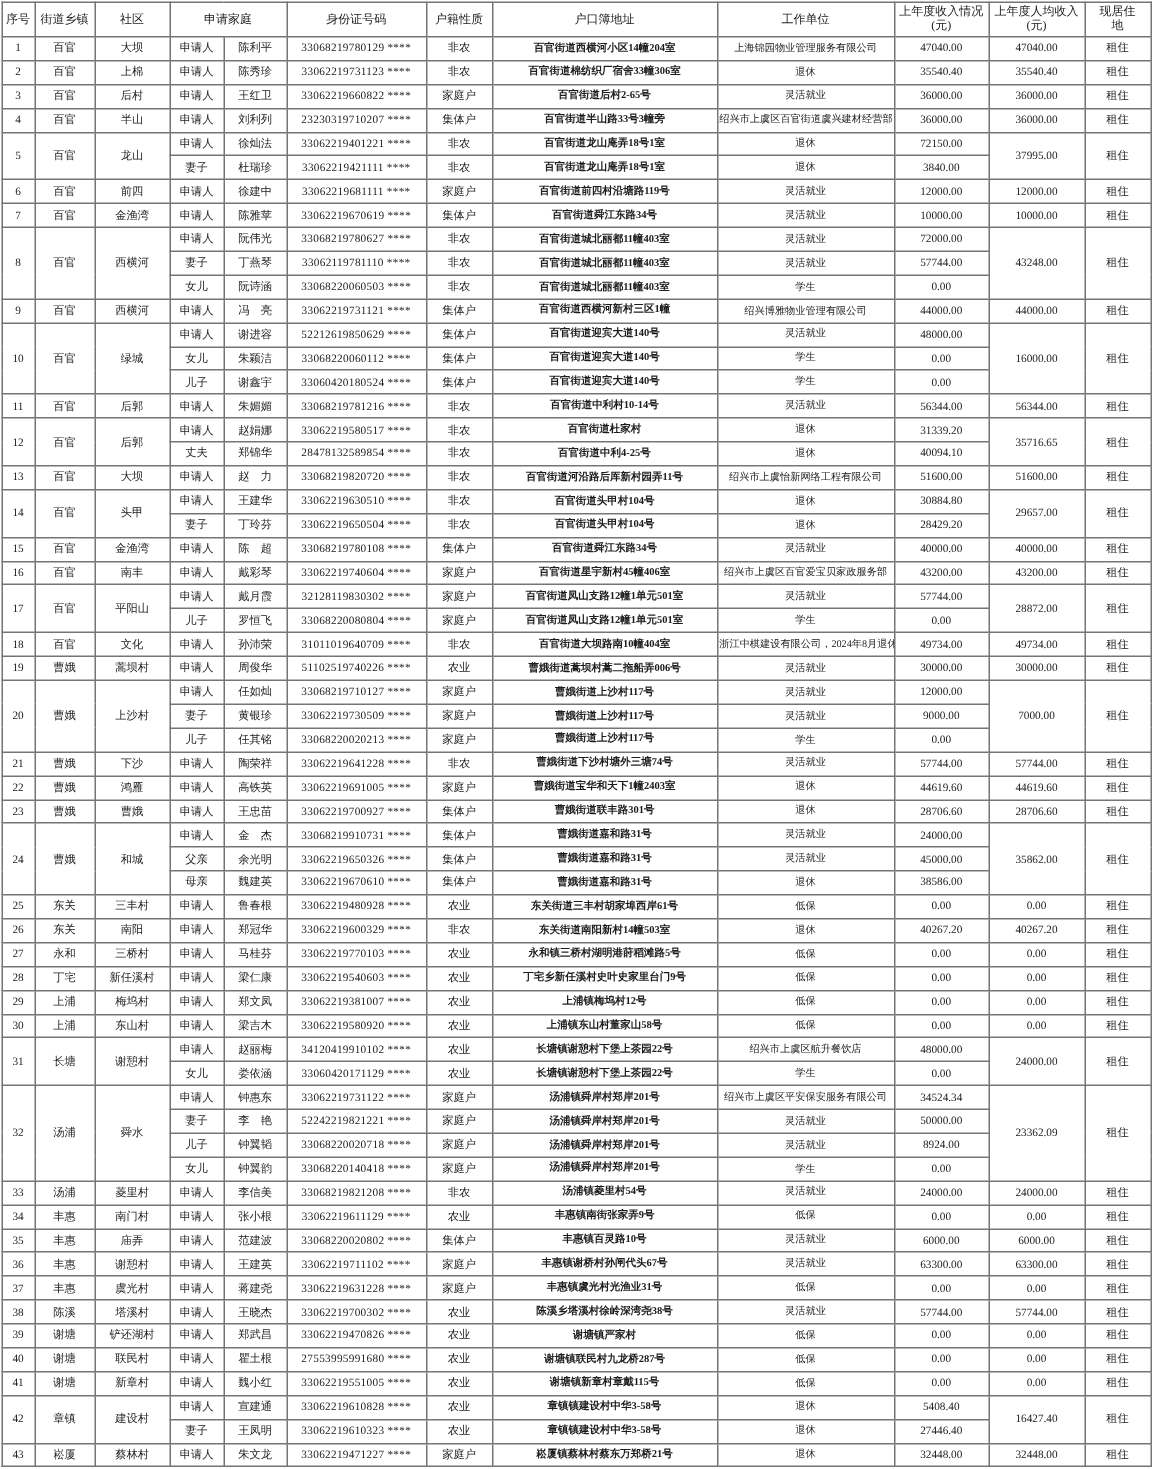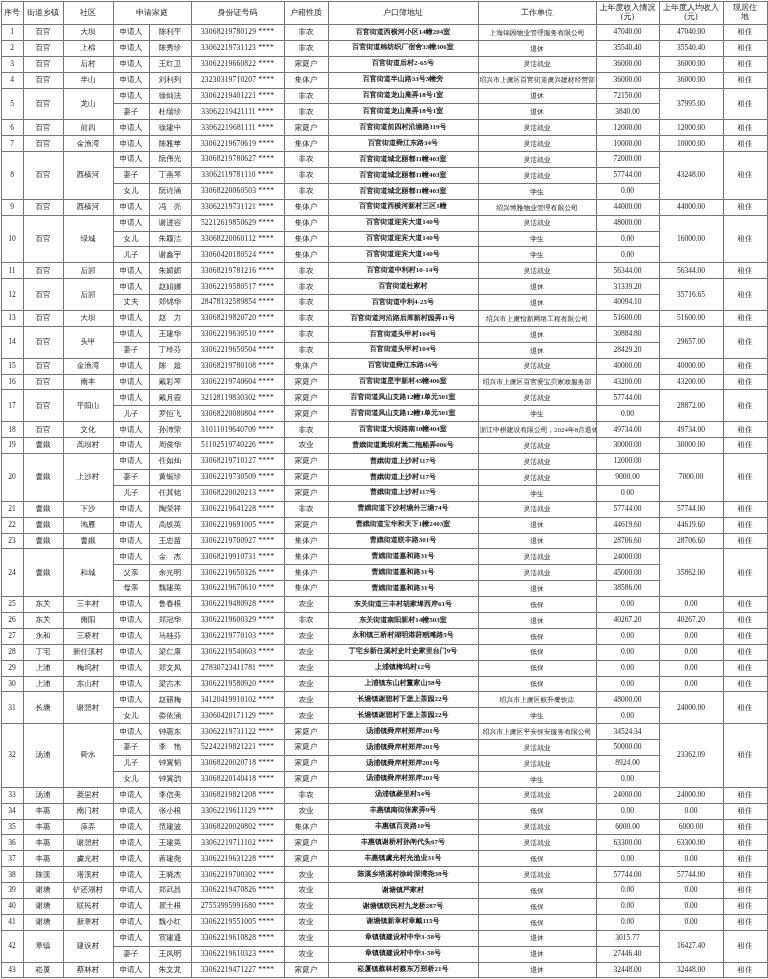--- a/index.html
+++ b/index.html
@@ -568,21 +568,21 @@
         <td class="c-income">0.00</td>
         <td class="c-percap">0.00</td>
         <td class="c-res">租住</td>
       </tr>
       <tr class="member-row">
         <td class="c-no">29</td>
         <td class="c-town">上浦</td>
         <td class="c-comm">梅坞村</td>
         <td class="c-rel">申请人</td>
         <td class="c-name">郑文凤</td>
-        <td class="c-id">27830723411781 ****</td>
+        <td class="c-id">33062219381007 ****</td>
         <td class="c-hukou">农业</td>
         <td class="c-addr">上浦镇梅坞村12号</td>
         <td class="c-work">低保</td>
         <td class="c-income">0.00</td>
         <td class="c-percap">0.00</td>
         <td class="c-res">租住</td>
       </tr>
       <tr class="member-row">
         <td class="c-no">30</td>
         <td class="c-town">上浦</td>
@@ -790,21 +790,21 @@
       <tr class="member-row">
         <td class="c-no" rowspan="2">42</td>
         <td class="c-town" rowspan="2">章镇</td>
         <td class="c-comm" rowspan="2">建设村</td>
         <td class="c-rel">申请人</td>
         <td class="c-name">宣建通</td>
         <td class="c-id">33062219610828 ****</td>
         <td class="c-hukou">农业</td>
         <td class="c-addr">章镇镇建设村中华3-58号</td>
         <td class="c-work">退休</td>
-        <td class="c-income">3015.77</td>
+        <td class="c-income">5408.40</td>
         <td class="c-percap" rowspan="2">16427.40</td>
         <td class="c-res" rowspan="2">租住</td>
       </tr>
       <tr class="member-row">
         <td class="c-rel">妻子</td>
         <td class="c-name">王凤明</td>
         <td class="c-id">33062219610323 ****</td>
         <td class="c-hukou">农业</td>
         <td class="c-addr">章镇镇建设村中华3-58号</td>
         <td class="c-work">退休</td>

